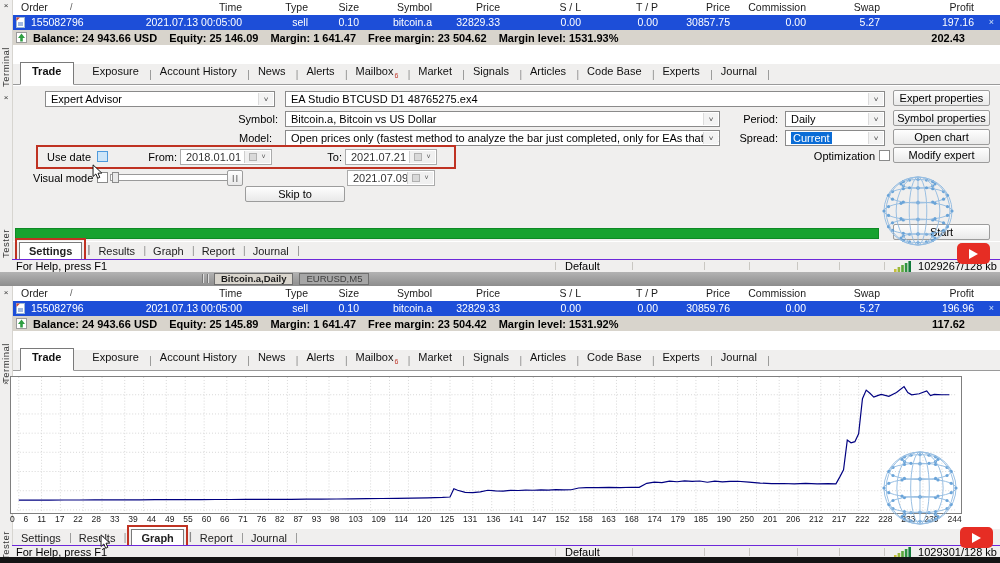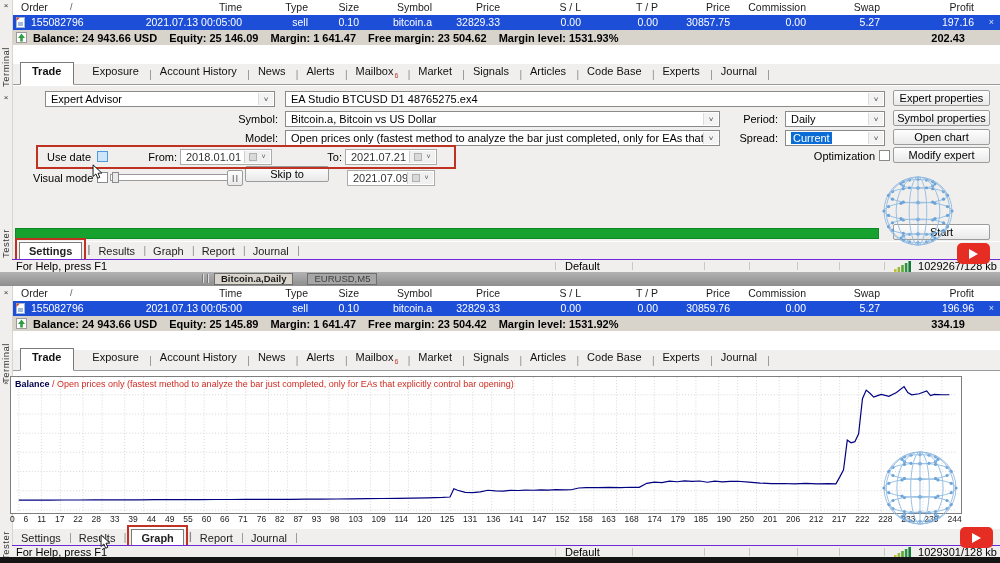--- a/index.html
+++ b/index.html
@@ -198,21 +198,21 @@
       <div class="lbl" style="left:150px;top:25px;width:115px">Symbol:</div>
       <div class="combo" style="left:272px;top:25px;width:435px">
         <span>Bitcoin.a, Bitcoin vs US Dollar</span><span class="cvbox">˅</span>
       </div>
       <div class="lbl" style="left:700px;top:25px;width:65px">Period:</div>
       <div class="combo" style="left:772px;top:25px;width:100px">
         <span>Daily</span><span class="cvbox">˅</span>
       </div>
       <div class="btn" style="left:880px;top:24px;width:97px">Symbol properties</div>
 
-      <div class="lbl" style="left:150px;top:44px;width:115px">Model:</div>
+      <div class="lbl" style="left:144px;top:44px;width:115px">Model:</div>
       <div class="combo" style="left:272px;top:44px;width:435px">
         <span>Open prices only (fastest method to analyze the bar just completed, only for EAs that explicitly control bar opening)</span><span class="cvbox">˅</span>
       </div>
       <div class="lbl" style="left:700px;top:44px;width:65px">Spread:</div>
       <div class="combo" style="left:772px;top:44px;width:100px">
         <span class="hl">Current</span><span class="cvbox">˅</span>
       </div>
       <div class="btn" style="left:880px;top:43px;width:97px">Open chart</div>
 
       <div class="lbl" style="left:20px;top:63px;width:58px">Use date</div>
@@ -236,21 +236,21 @@
       <div class="lbl" style="left:790px;top:62px;width:72px">Optimization</div>
       <div class="chk" style="left:866px;top:64px"></div>
       <div class="btn" style="left:880px;top:61px;width:97px">Modify expert</div>
 
       <div class="lbl" style="left:20px;top:84px;width:58px">Visual mode</div>
       <div class="chk" style="left:84px;top:86px"></div>
       <div class="slider" style="left:97px;top:88px;width:118px">
           <span class="handle"></span>
         </div>
       <div class="btn" style="left:214px;top:84px;width:16px;font-size:7px">| |</div>
-      <div class="btn" style="left:232px;top:80px;width:84px">Skip to</div>
+      <div class="btn" style="left:232px;top:100px;width:100px">Skip to</div>
       <div class="datef" style="left:334px;top:84px;width:88px">
         <span>2021.07.09</span>
         <span class="dbtn">
             <span class="cal"></span>
             <span class="dvv">˅</span>
           </span>
       </div>
 
       <div class="pbar" style="left:2px;top:142px;width:864px"></div>
       <div class="btn" style="left:880px;top:138px;width:97px">Start</div>
@@ -362,21 +362,21 @@
     </div>
 
     <svg class="cursor" style="left:92px;top:164px" width="11" height="16" viewBox="0 0 12 18">
       <path d="M1,1 L1,14 L4.2,11.2 L6.2,16 L8.6,15 L6.6,10.4 L10.8,10.2 Z" fill="#fff" stroke="#000" stroke-width="1"></path>
     </svg>
   </section>
 
   <div class="cstrip">
     <span class="grip" style="left:202px"></span>
       <span class="grip" style="left:207px"></span>
-    <div style="position:absolute;left:214px;top:0"><span class="ctab active" style="position:static;display:inline-block;margin-right:14px">Bitcoin.a,Daily</span><span class="ctab" style="position:static;display:inline-block;margin-right:6px">EURUSD,M5</span></div>
+    <div style="position:absolute;left:214px;top:0"><span class="ctab active" style="position:static;display:inline-block;margin-right:6px">Bitcoin.a,Daily</span><span class="ctab" style="position:static;display:inline-block;margin-right:6px">EURUSD,M5</span></div>
   </div>
 
   <section class="panel" style="top:286px;height:271px">
     <div class="vstrip">
       <div class="xbtn" style="top:2px">×</div>
       <div class="vlabel" style="top:56px;height:42px">Terminal</div>
       <div class="xbtn" style="top:92px">×</div>
       <div class="vlabel" style="top:242px;height:36px">Tester</div>
     </div>
 
@@ -420,21 +420,21 @@
       <line x1="2" y1="6" x2="7" y2="6" stroke="#4472c4"></line>
         <line x1="2" y1="8" x2="7" y2="8" stroke="#4472c4"></line>
     </svg>
 
     <div class="brow">
       <span>Balance: 24 943.66 USD</span>
       <span>Equity: 25 145.89</span>
       <span>Margin: 1 641.47</span>
       <span>Free margin: 23 504.42</span>
       <span>Margin level: 1531.92%</span>
-      <span class="tot">334.19</span>
+      <span class="tot">117.62</span>
     </div>
     <svg class="bico" width="11" height="11" viewBox="0 0 11 11">
       <rect x="0.5" y="0.5" width="10" height="10" fill="#fff" stroke="#9a9a9a"></rect>
       <path d="M5.5 1.5 L9 6 L6.8 6 L6.8 9.5 L4.2 9.5 L4.2 6 L2 6 Z" fill="#2f9e41"></path>
     </svg>
 
     <div class="ttabs">
         <div class="ttab active"><span>Trade</span><span class="badge"></span></div>
         <div class="ttab"><span>Exposure</span><span class="badge"></span></div>
         <div class="ttab"><span>Account History</span><span class="badge"></span></div>
@@ -498,23 +498,20 @@
         <line class="grid" x1="938.6" y1="0" x2="938.6" y2="138"></line>
         <line class="grid" x1="0" y1="18.0" x2="952" y2="18.0"></line>
         <line class="grid" x1="0" y1="37.5" x2="952" y2="37.5"></line>
         <line class="grid" x1="0" y1="57.0" x2="952" y2="57.0"></line>
         <line class="grid" x1="0" y1="76.4" x2="952" y2="76.4"></line>
         <line class="grid" x1="0" y1="95.9" x2="952" y2="95.9"></line>
         <line class="grid" x1="0" y1="115.4" x2="952" y2="115.4"></line>
         <line class="grid" x1="0" y1="134.9" x2="952" y2="134.9"></line>
         <polyline points="1.9,125.0 17.3,124.9 32.6,125.0 48.0,124.8 63.3,124.8 78.7,124.7 94.0,124.7 109.4,124.6 124.8,124.6 140.1,124.5 155.5,124.5 170.8,124.4 186.2,124.4 201.5,124.3 216.9,124.3 232.2,124.2 247.6,124.2 263.0,124.1 278.3,124.1 293.7,124.0 309.0,123.9 324.4,123.8 339.7,123.6 355.1,123.5 370.4,123.3 385.8,123.1 401.1,122.9 416.5,122.6 431.9,122.2 439.5,121.8 443.4,113.4 447.2,114.9 454.9,117.1 462.6,117.4 470.2,116.5 477.9,114.9 485.6,115.5 493.3,115.8 501.0,115.0 508.6,115.2 516.3,114.7 524.0,114.9 531.7,114.6 539.3,114.7 547.0,114.2 554.7,114.6 562.4,114.4 570.0,112.6 577.7,112.2 589.2,112.3 600.8,112.0 612.3,112.2 623.8,111.9 631.5,112.0 639.1,107.9 646.8,106.6 654.5,107.1 662.2,105.7 669.9,106.3 677.5,105.4 685.2,106.0 692.9,105.5 700.6,106.8 708.2,105.7 715.9,106.5 723.6,106.0 731.3,105.8 742.8,106.6 754.3,107.6 765.8,108.2 777.3,108.1 788.9,108.5 800.4,107.9 811.9,108.4 823.4,108.2 831.1,108.4 834.9,101.6 838.8,94.1 842.6,64.0 846.4,66.7 850.3,65.6 854.1,57.7 858.0,22.0 861.8,13.3 865.6,16.5 869.5,20.4 873.3,18.9 877.1,17.6 884.8,19.6 892.5,15.7 900.2,9.7 904.0,15.7 907.9,18.1 915.5,17.0 923.2,14.1 927.0,18.9 930.9,17.6 938.6,18.0 946.2,18.0" fill="none" stroke="#000080" stroke-width="1.2"></polyline>
       </svg>
-    <div class="glabel">
-      <span class="t1">Balance</span><span class="t2"> / </span><span class="t2">Open prices only (fastest method to analyze the bar just completed, only for EAs that explicitly control bar opening)</span>
-    </div>
     <div class="xlabels">
         <span>0</span>
         <span>6</span>
         <span>11</span>
         <span>17</span>
         <span>22</span>
         <span>28</span>
         <span>33</span>
         <span>39</span>
         <span>44</span>

